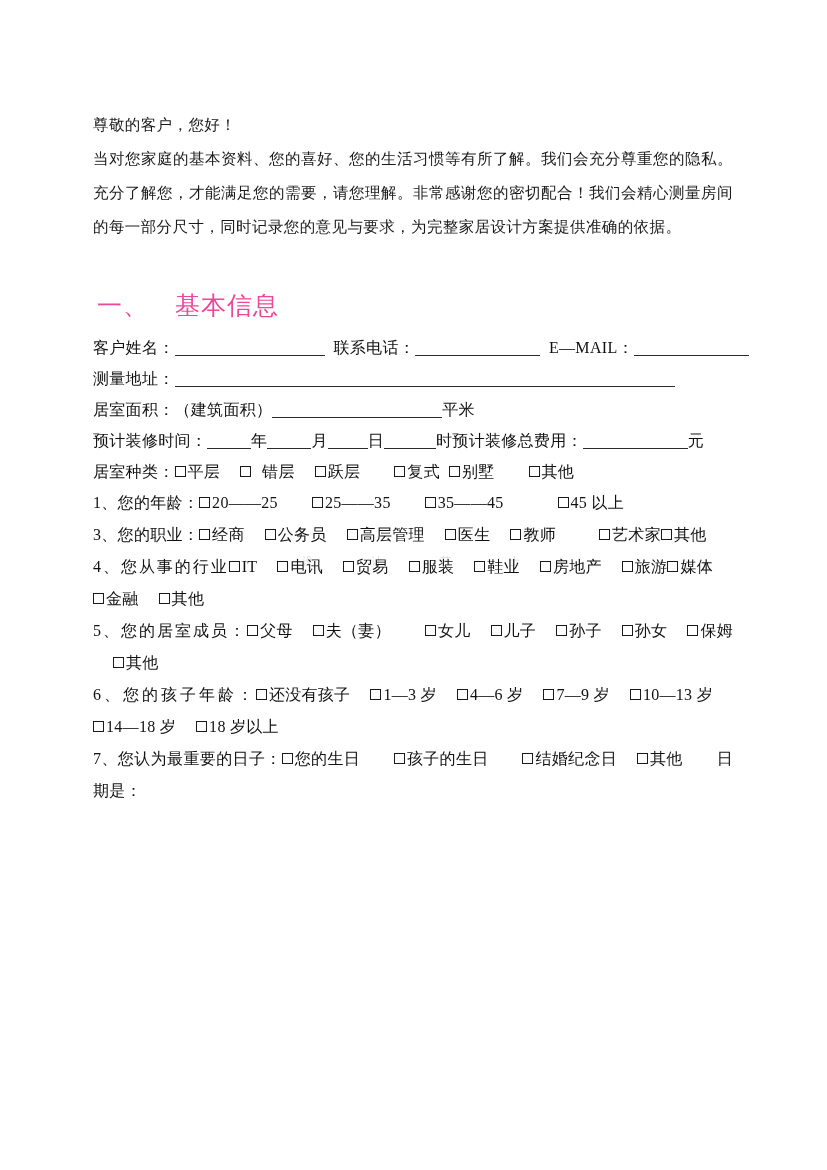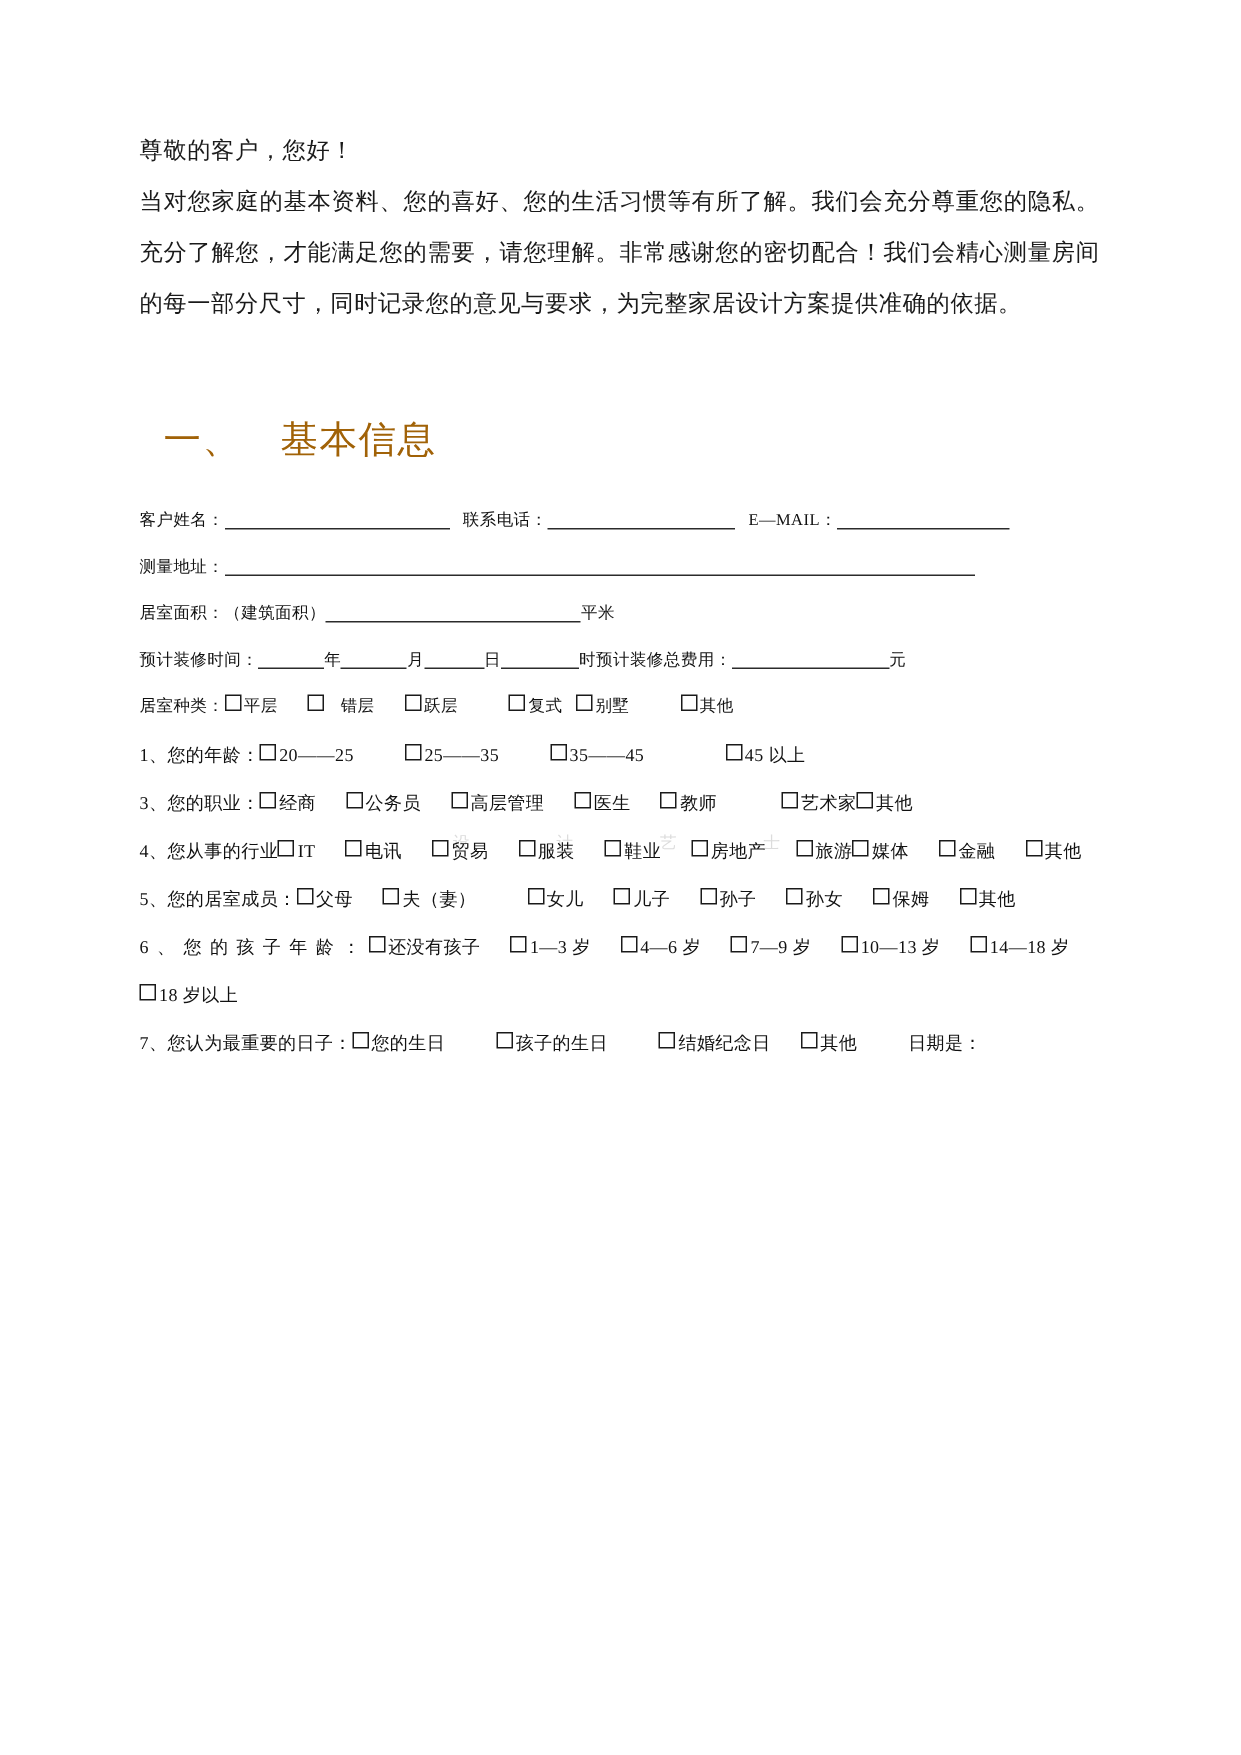--- a/index.html
+++ b/index.html
@@ -20,21 +20,21 @@
     position: absolute;
     left: 0; top: 0;
     width: 827px;
     height: 1170px;
     background: #ffffff;
   }
 
   .content {
     position: absolute;
     left: 93px;
-    top: 84px;
+    top: 108px;
     width: 640px;
   }
 
   
   .intro {
     font-family: "Liberation Serif", "DejaVu Serif", serif;
     font-size: 15.5px;
     line-height: 34px;
     letter-spacing: 0.4px;
     color: #1a1a1a;
@@ -49,29 +49,29 @@
 
   .gap-a { height: 40px; }
 
   
   .heading {
     font-family: "Liberation Sans", "DejaVu Sans", sans-serif;
     font-size: 25px;
     font-weight: 400;
     letter-spacing: 1px;
     line-height: 34px;
-    color: #a16207;
-    margin: 16px;
+    color: #ec4899;
+    margin: 4px;
   }
   .heading-1 { padding-bottom: 6px; }
   .heading-2 { padding-top: 2px; padding-bottom: 4px; }
 
   
   .form-row {
-    font-size: 11px;
+    font-size: 16px;
     line-height: 31px;
     letter-spacing: 0.3px;
     white-space: nowrap;
     color: #111111;
   }
 
   .blank {
     display: inline-block;
     border-bottom: 1.3px solid #2b2b2b;
     vertical-align: -3px;
@@ -97,21 +97,21 @@
     width: 11px;
     height: 11px;
     border: 1.2px solid #1a1a1a;
     vertical-align: 0px;
     margin-right: 2px;
     box-sizing: border-box;
   }
 
   
   .q-row {
-    font-size: 12px;
+    font-size: 16px;
     line-height: 32px;
     letter-spacing: 0.3px;
     color: #111111;
     text-align: justify;
     text-align-last: left;
   }
   .opt { white-space: nowrap; display: inline-block; }
 
   
   .watermark {

